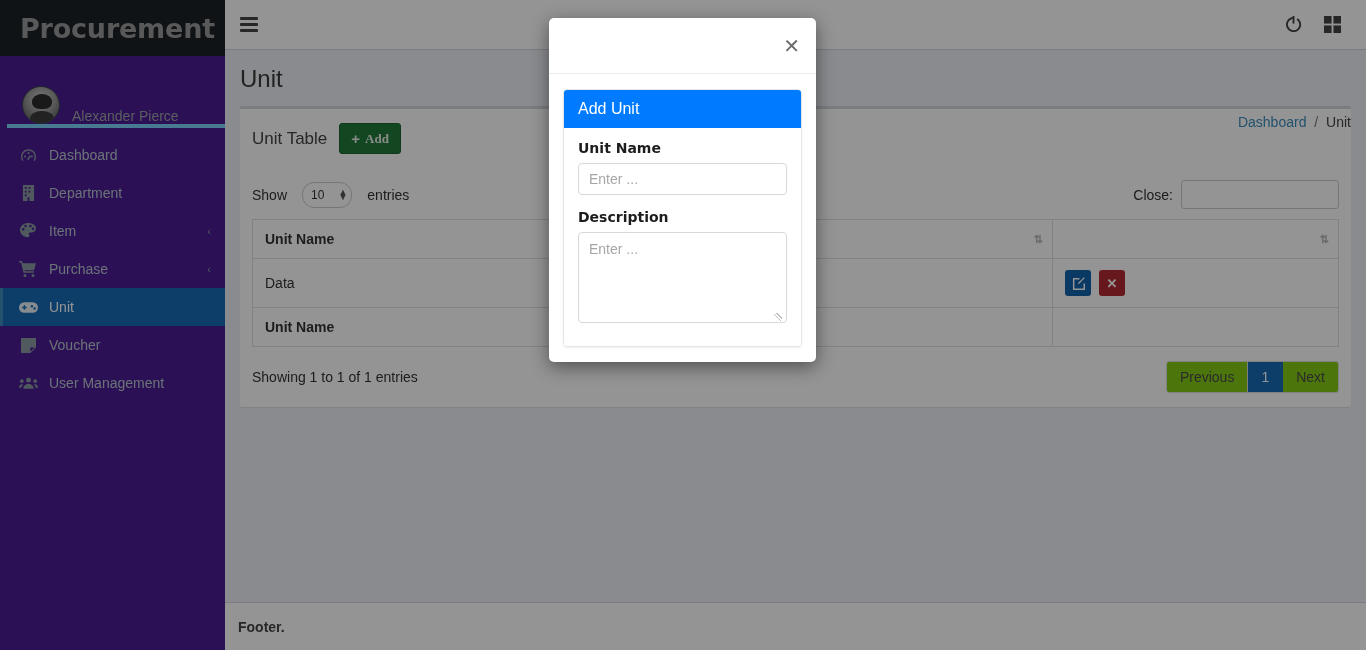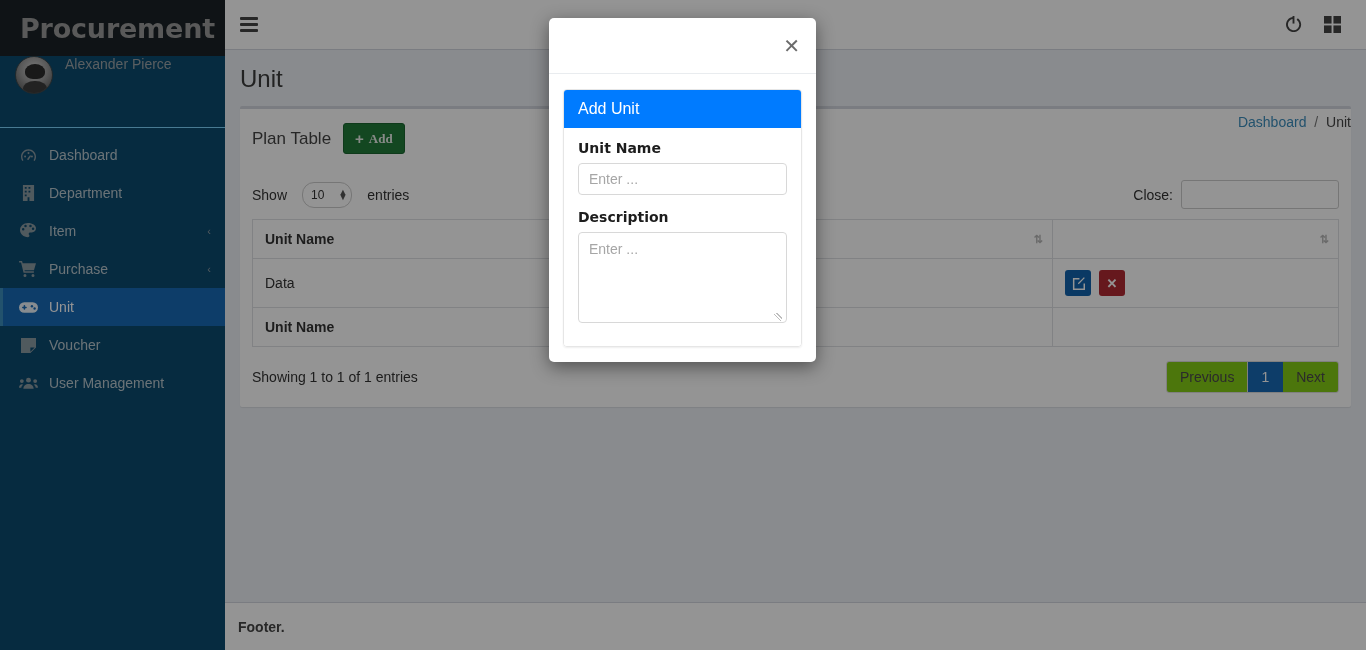--- a/index.html
+++ b/index.html
@@ -9,41 +9,42 @@
     overflow: hidden;
     font-family: "Liberation Sans", sans-serif;
     font-size: 14px;
     background: #ecf0f5;
   }
 
   
   #sidebar {
     position: absolute; left: 0; top: 0;
     width: 225px; height: 650px;
-    background: #0c4a6e;
+    background: #4c1d95;
     z-index: 5;
   }
   .brand {
     height: 56px;
     background: #1a2226;
     display: flex; align-items: center;
     padding-left: 20px;
   }
   .brand-text {
     color: #9a9a9a;
     font-size: 27px;
     font-weight: bold;
     letter-spacing: -0.2px;
     font-family: "DejaVu Sans", sans-serif;
   }
   .user-panel {
     height: 72px;
-    display: flex; align-items: flex-start;
+    display: flex; align-items: flex-end;
     padding: 0 15px;
-    border-bottom: 1px solid #7dd3fc;
+    border-bottom: 4px solid #7dd3fc;
+    margin-left: 7px;
   }
   .avatar {
     width: 38px; height: 38px; border-radius: 50%;
     background: radial-gradient(circle at 50% 35%, #cfcfcf 0%, #9b9b9b 45%, #6e6e6e 75%, #4e4e4e 100%);
     position: relative; overflow: hidden; flex: none;
     border: 1px solid #3a474c;
   }
   .avatar::before {
     content:''; position:absolute; left:9px; top:7px;
     width:20px; height:15px; border-radius:50% 50% 40% 40%;
@@ -413,21 +414,21 @@
       <a href="#">Dashboard</a>
       <span class="sep">/</span>
       <span>Unit</span>
     </div>
   </div>
 
   <div class="content">
     <div class="box">
 
       <div class="box-header">
-        <span class="box-title">Plan Table</span>
+        <span class="box-title">Unit Table</span>
         <button class="btn-add">
           <span class="plus">+</span>
           <span>Add</span>
         </button>
       </div>
 
       <div class="box-body">
 
         <div class="dt-top">
           <div class="dt-length">

